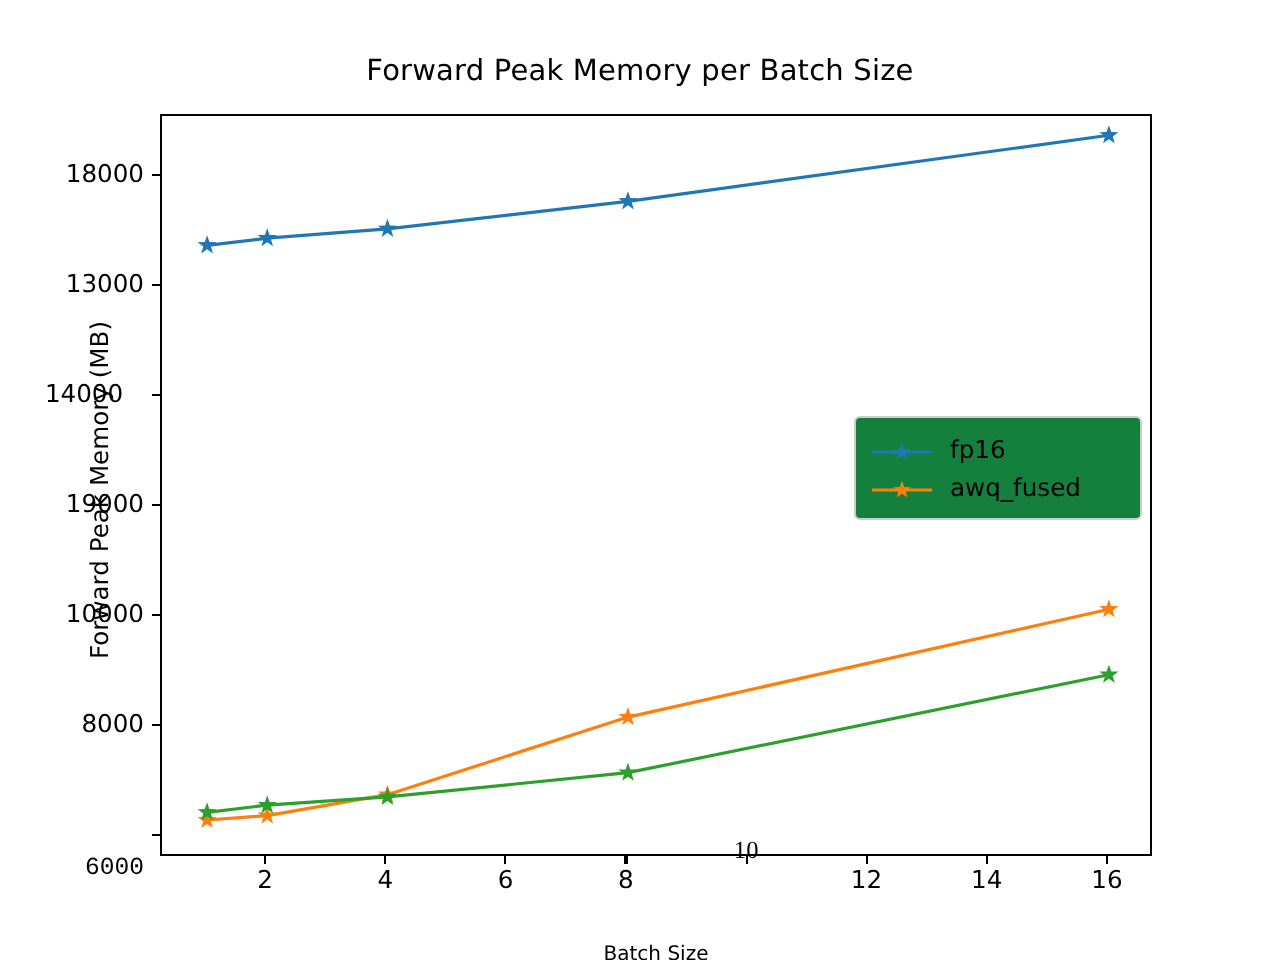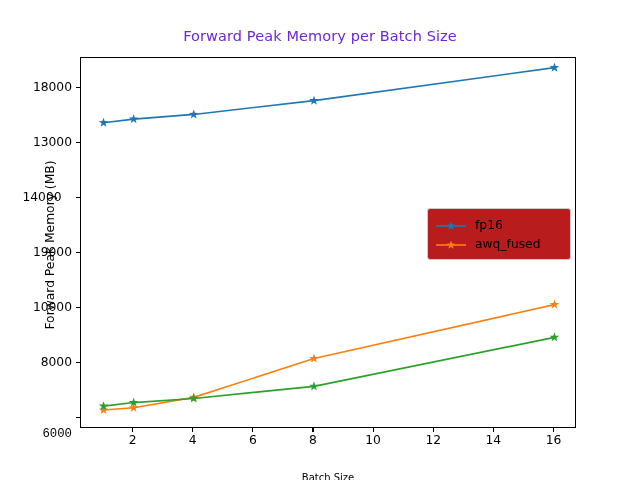--- a/index.html
+++ b/index.html
@@ -21,21 +21,21 @@
     background: #ffffff;
   }
   
   #chart-title {
     position: absolute;
     left: 0;
     top: 28px;
     width: 640px;
     text-align: center;
     font-size: 14.5px;
-    color: #6d28d9;
+    color: #000000;
     letter-spacing: 0.1px;
   }
   
   #plot-area {
     position: absolute;
     left: 80px;
     top: 57px;
     width: 496px;
     height: 371px;
     border: 1.1px solid #000000;
@@ -96,21 +96,21 @@
   }
   
   #legend {
     position: absolute;
     left: 427px;
     top: 208px;
     width: 144px;
     box-sizing: border-box;
     border: 1px solid #cccccc;
     border-radius: 3px;
-    background: #b91c1c;
+    background: #15803d;
     padding: 6px 7px 6px 7px;
   }
   .legend-row {
     display: flex;
     align-items: center;
     height: 19px;
   }
   .legend-swatch {
     width: 32px;
     height: 14px;
@@ -170,21 +170,21 @@
     </div>
   <div id="xticks-container">
       <div class="xtick-label" style="left: 112.606px; top: 434px;">2</div>
       <div class="xtick-mark" style="left: 132.106px; top: 428px;"></div>
       <div class="xtick-label" style="left: 172.727px; top: 434px;">4</div>
       <div class="xtick-mark" style="left: 192.227px; top: 428px;"></div>
       <div class="xtick-label" style="left: 232.848px; top: 434px;">6</div>
       <div class="xtick-mark" style="left: 252.348px; top: 428px;"></div>
       <div class="xtick-label" style="left: 292.97px; top: 434px;">8</div>
       <div class="xtick-mark" style="left: 312.47px; top: 428px;"></div>
-      <div class="xtick-label" style="left: 353.091px; top: 434px;">10</div>
+      <div class="xtick-label" style="left: 353.091px; top: 419px; font-family: Liberation Serif, serif;">10</div>
       <div class="xtick-mark" style="left: 372.591px; top: 428px;"></div>
       <div class="xtick-label" style="left: 413.212px; top: 434px;">12</div>
       <div class="xtick-mark" style="left: 432.712px; top: 428px;"></div>
       <div class="xtick-label" style="left: 473.333px; top: 434px;">14</div>
       <div class="xtick-mark" style="left: 492.833px; top: 428px;"></div>
       <div class="xtick-label" style="left: 533.455px; top: 434px;">16</div>
       <div class="xtick-mark" style="left: 552.955px; top: 428px;"></div>
     </div>
 
   <div id="xlabel">Batch Size</div>

